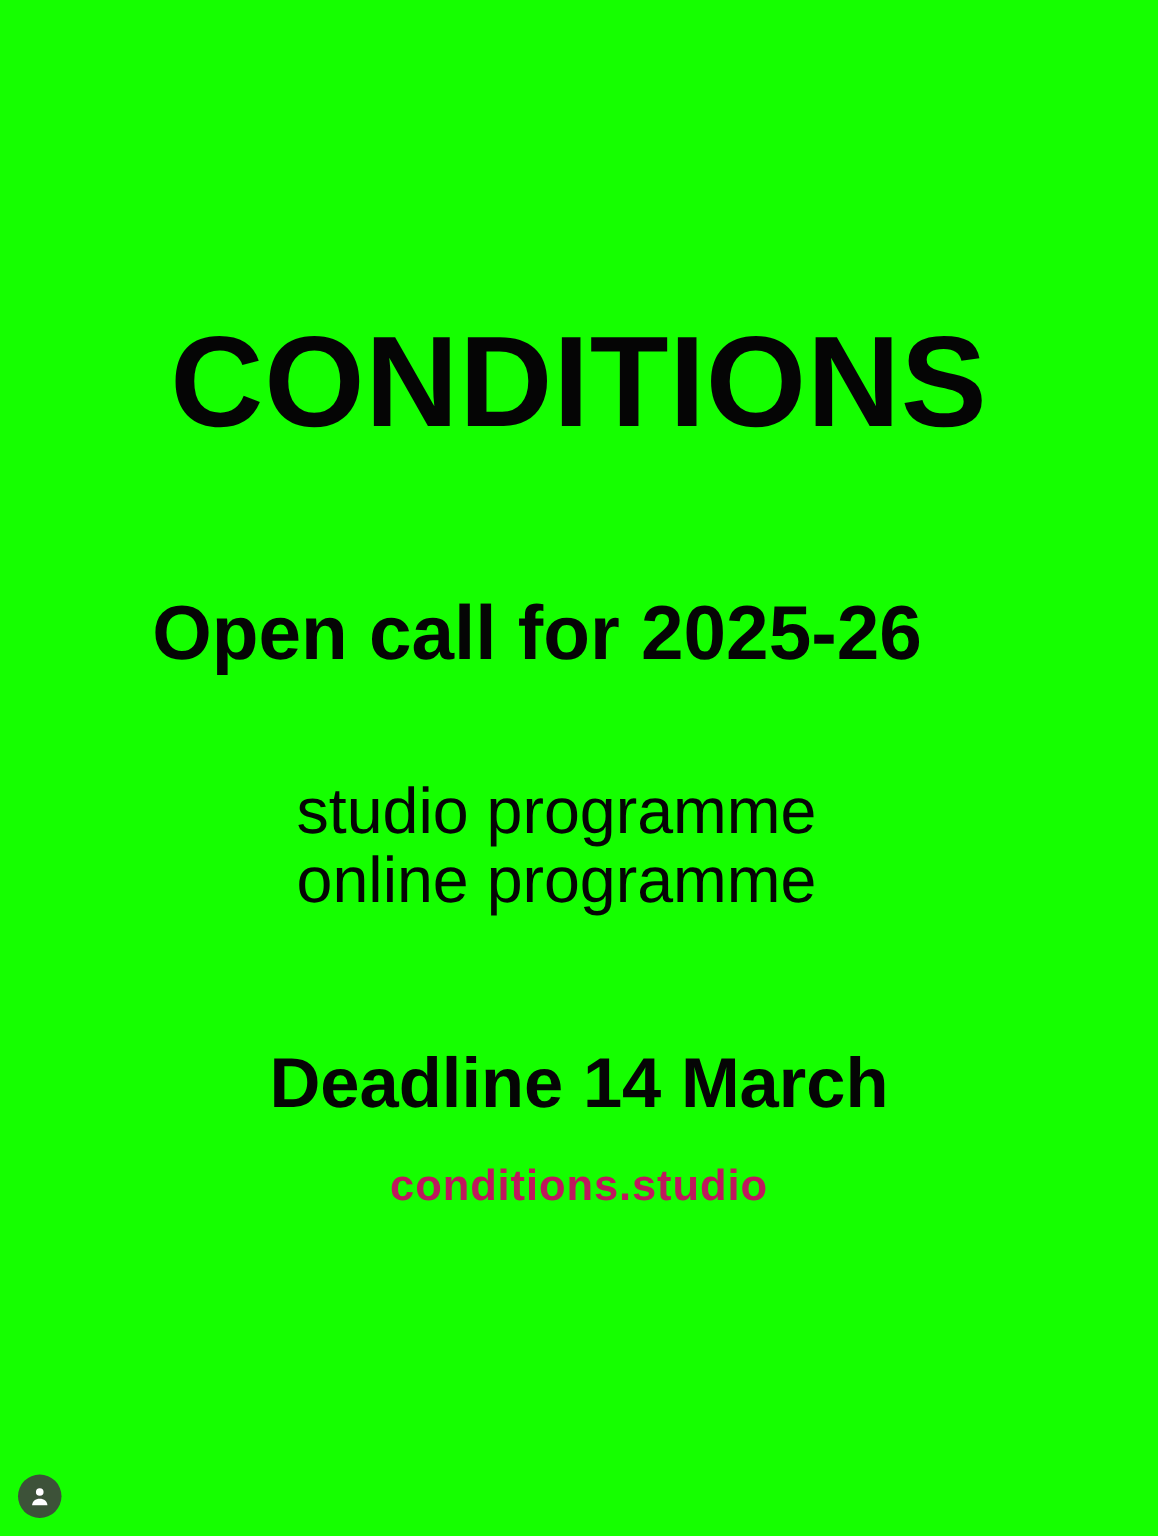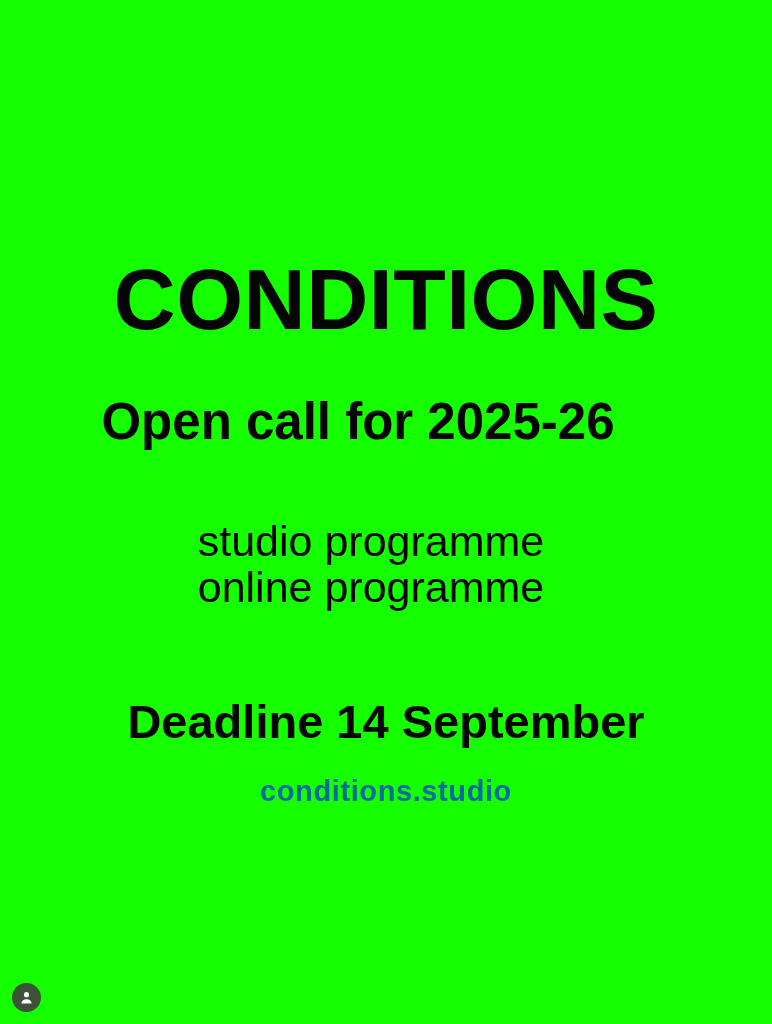--- a/index.html
+++ b/index.html
@@ -106,38 +106,38 @@
   .account-button svg {
     display: block;
   }
 </style>
 </head>
 <body>
 
 <div id="poster" style="background: rgb(21, 255, 0);">
 
   <div class="headline">
-    <span class="line" style="color: rgb(5, 5, 5); margin-top: 44px;">CONDITIONS</span>
+    <span class="line" style="color: rgb(5, 5, 5);">CONDITIONS</span>
   </div>
 
   <div class="subhead">
     <span class="line" style="color: rgb(5, 5, 5);">Open call for 2025-26</span>
   </div>
 
   <div class="programmes">
     <span class="line" style="color: rgb(5, 5, 5);">studio programme</span>
     <span class="line" style="color: rgb(5, 5, 5);">online programme</span>
   </div>
 
   <div class="deadline">
-    <span class="line" style="color: rgb(5, 5, 5);">Deadline 14 September</span>
+    <span class="line" style="color: rgb(5, 5, 5);">Deadline 14 March</span>
   </div>
 
   <div class="weblink">
-    <span class="line" style="color: #0369a1;">conditions.studio</span>
+    <span class="line" style="color: #be185d;">conditions.studio</span>
   </div>
 
   <div class="account-button" style="background: rgb(61, 82, 57);">
     <span>
       <svg width="17" height="17" viewBox="0 0 24 24" aria-hidden="true">
         <circle cx="12" cy="8" r="3.6" fill="#ffffff"></circle>
         <path d="M4.8 20.5c0-3.7 3.2-6.2 7.2-6.2s7.2 2.5 7.2 6.2z" fill="#ffffff"></path>
       </svg>
     </span>
   </div>

